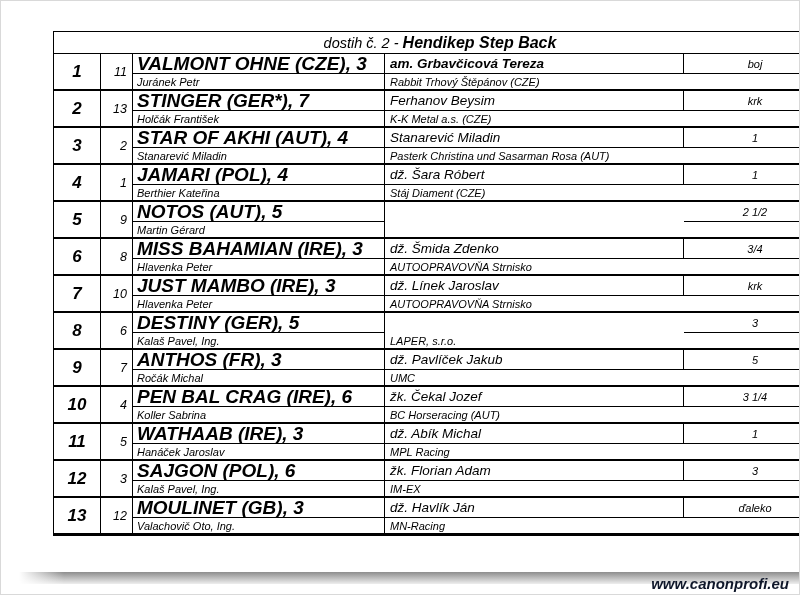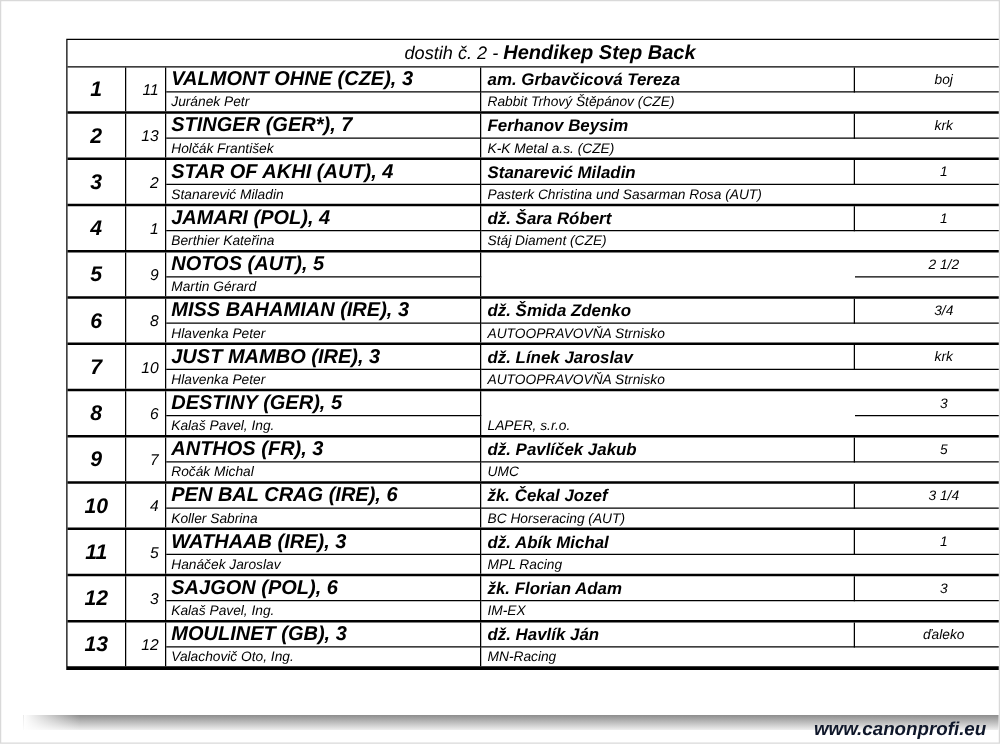--- a/index.html
+++ b/index.html
@@ -59,28 +59,27 @@
     grid-column:2; grid-row:1/3;
     border-right:1px solid #000;
     display:flex; align-items:center; justify-content:flex-end;
     padding-right:5px;
     font-size:12.5px;
   }
   .horse {
     grid-column:3; grid-row:1;
     border-right:1px solid #000; border-bottom:1px solid #000;
     display:flex; align-items:center; padding-left:4px;
-    font-size:16px; font-weight:bold;
+    font-size:19px; font-weight:bold;
   }
   .rider {
     grid-column:4; grid-row:1;
     border-right:1px solid #000; border-bottom:1px solid #000;
     display:flex; align-items:center; padding-left:5px;
     font-size:13.5px;
-    font-weight:bold;
   }
   .winner-rider { font-weight:bold; }
   .verdict {
     grid-column:5; grid-row:1;
     border-bottom:1px solid #000;
     display:flex; align-items:center; justify-content:center;
     font-size:11px;
   }
   .trainer {
     grid-column:3; grid-row:2;

